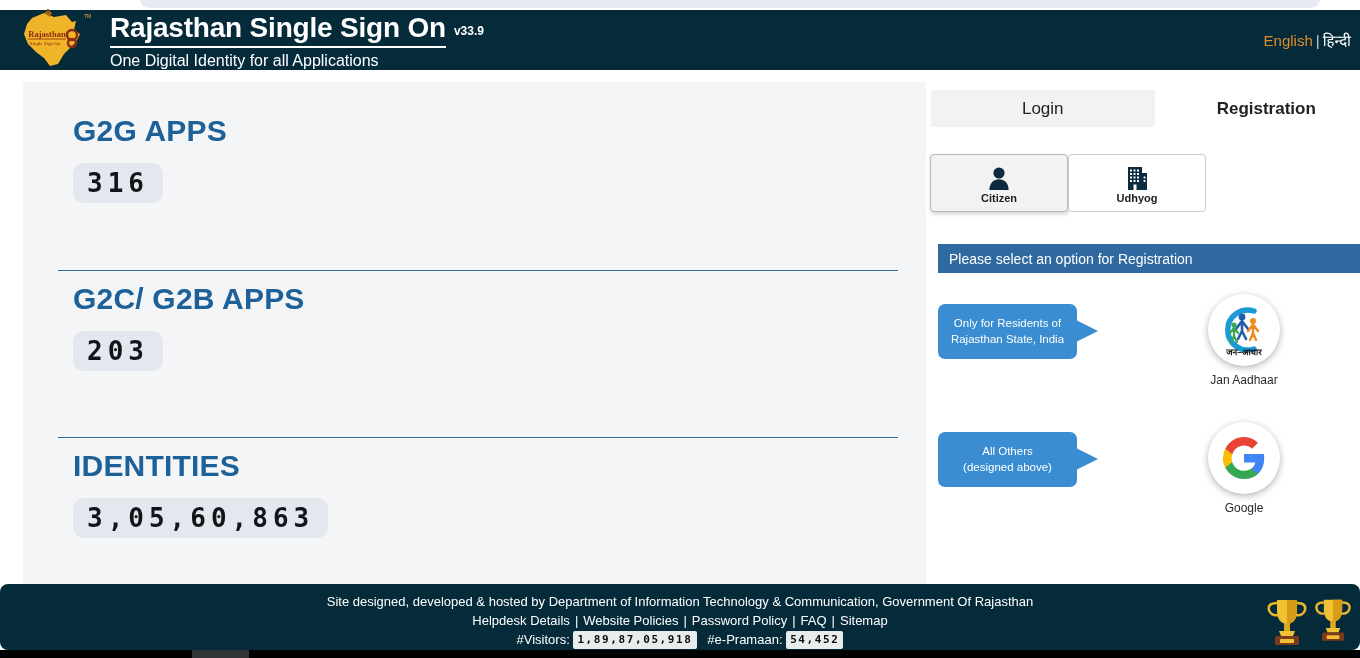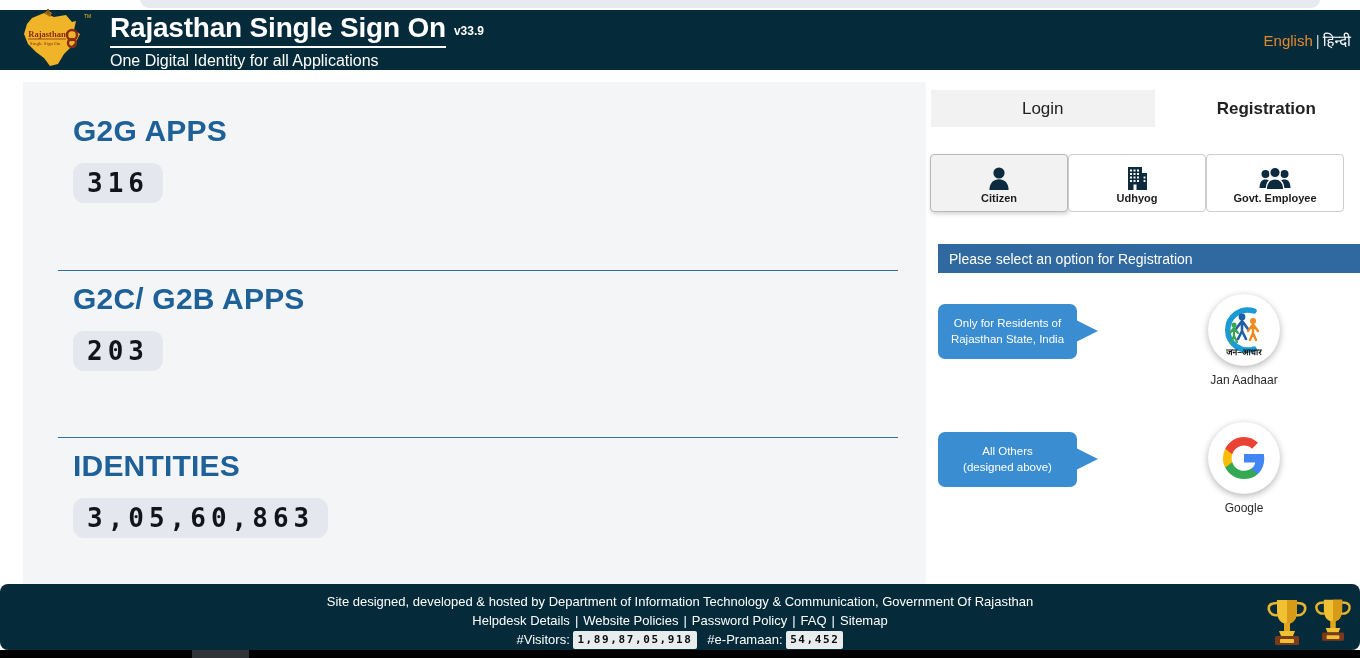--- a/index.html
+++ b/index.html
@@ -425,33 +425,20 @@
                   <rect x="12" y="15" width="2" height="2"></rect>
                 <rect x="18.6" y="11.5" width="1.8" height="2"></rect>
                   <rect x="18.6" y="15" width="1.8" height="2"></rect>
                 <rect x="8.5" y="19.5" width="3" height="5.5"></rect>
               </g>
             </svg>
           </span>
           <span class="lbl">Udhyog</span>
         </div>
 
-        <div class="opt-card">
-          <span class="ic">
-            <svg width="32" height="24" viewBox="0 0 32 24">
-              <circle cx="6.5" cy="8" r="4" fill="#0c2b3e"></circle>
-              <path d="M0.5 22 C0.5 16 3 13.5 6.5 13.5 C10 13.5 12.5 16 12.5 22 Z" fill="#0c2b3e"></path>
-              <circle cx="25.5" cy="8" r="4" fill="#0c2b3e"></circle>
-              <path d="M19.5 22 C19.5 16 22 13.5 25.5 13.5 C29 13.5 31.5 16 31.5 22 Z" fill="#0c2b3e"></path>
-              <circle cx="16" cy="6.5" r="5.2" fill="#0c2b3e" stroke="#ffffff" stroke-width="1.2"></circle>
-              <path d="M7.2 23.5 C7.2 16.2 11 13 16 13 C21 13 24.8 16.2 24.8 23.5 Z" fill="#0c2b3e" stroke="#ffffff" stroke-width="1.2"></path>
-            </svg>
-          </span>
-          <span class="lbl">Govt. Employee</span>
-        </div>
       </div>
 
       <div class="select-banner">Please select an option for Registration</div>
 
       <div class="prov-row r1">
         <div class="callout">
           <span>Only for Residents of</span>
           <span>Rajasthan State, India</span>
         </div>
         <div class="prov-logo-wrap">

